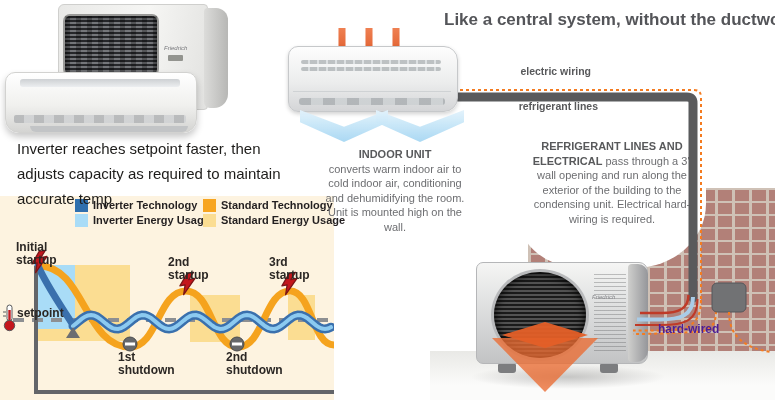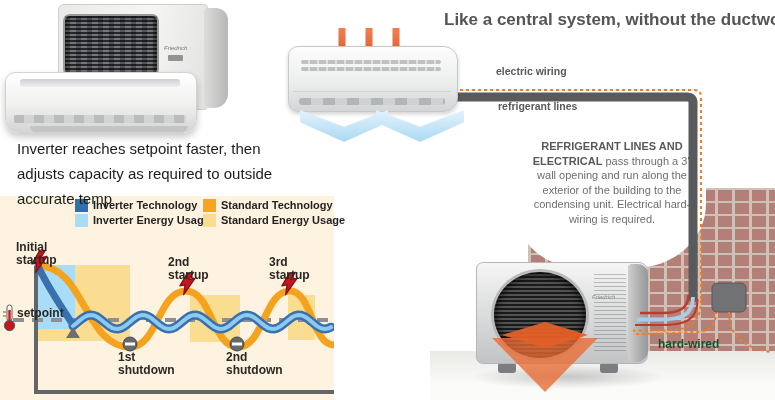--- a/index.html
+++ b/index.html
@@ -60,24 +60,24 @@
     border-radius:34px 34px 72px 64px / 28px 28px 64px 58px;}
   .ground{left:430px;top:351px;width:345px;height:49px;
     background:linear-gradient(180deg,#e9e9e6,#fbfbfa 70%);}
 
   .textblock{font-size:11px;line-height:14.5px;color:#6d6e71;text-align:center;}
   .textblock b{color:#58595b;}
   .indoor-text{left:322px;top:147px;width:146px;}
   .indoor-text b{display:block;}
   .refrigerant-text{left:532px;top:139px;width:160px;}
   .outdoor-text{left:330px;top:286px;width:180px;}
-  .wire-label{font-size:10.5px;font-weight:bold;color:#58595b;text-align:left;white-space:nowrap;}
+  .wire-label{font-size:10.5px;font-weight:bold;color:#58595b;text-align:right;white-space:nowrap;}
   .ew{left:496px;top:65px;width:95px;}
   .rl{left:498px;top:100px;width:100px;}
-  .hw{left:658px;top:337px;font-size:12px;font-weight:bold;color:#14532d;white-space:nowrap;}
+  .hw{left:658px;top:322px;font-size:12px;font-weight:bold;color:#4c1d95;white-space:nowrap;}
 
   
   .cond-shadow{left:462px;top:364px;width:212px;height:26px;
     background:radial-gradient(ellipse at center,rgba(0,0,0,.20),rgba(0,0,0,0) 65%);}
   .condenser{left:476px;top:260px;width:176px;height:116px;}
   .cond-body{position:absolute;left:0;top:2px;width:172px;height:102px;border-radius:7px 9px 9px 7px;
     background:linear-gradient(180deg,#f5f5f4,#d6d7d8 60%,#c2c3c4);border:1px solid #b5b6b8;}
   .cond-cap{position:absolute;left:152px;top:4px;width:20px;height:98px;border-radius:4px 10px 12px 4px;
     background:linear-gradient(90deg,#cfcfcd,#95969a);}
   .cond-fan{position:absolute;left:18px;top:12px;width:92px;height:86px;border-radius:50%;
@@ -193,21 +193,21 @@
     <div class="od-badge"></div>
     <div class="iu-photo">
       <div class="iu-photo-vent"></div>
       <div class="iu-photo-strip"></div>
       <div class="iu-photo-lip"></div>
     </div>
   </div>
 
   <div class="abs caption">
     <span>Inverter reaches setpoint faster, then</span>
-    <span>adjusts capacity as required to outside</span>
+    <span>adjusts capacity as required to maintain</span>
     <span>accurate temp</span>
   </div>
 
   <div class="abs brick"></div>
   <div class="abs blob"></div>
   <div class="abs ground"></div>
 
   <div class="abs textblock refrigerant-text">
     <b>REFRIGERANT LINES AND ELECTRICAL</b><span> pass through a 3" wall opening and run along the exterior of the building to the condensing unit. Electrical hard-wiring is required.</span>
   </div>
@@ -247,18 +247,21 @@
   <div class="abs warm-arrow wa3"></div>
   <div class="abs iu-unit">
     <div class="iu-slats s1"></div>
     <div class="iu-slats s2"></div>
     <div class="iu-line"></div>
     <div class="iu-vent"></div>
   </div>
   <div class="abs cold-arrow ca1"></div>
   <div class="abs cold-arrow ca2"></div>
 
+  <div class="abs textblock indoor-text">
+    <b>INDOOR UNIT</b><span>converts warm indoor air to cold indoor air, conditioning and dehumidifying the room. Unit is mounted high on the wall.</span>
+  </div>
 
   <div class="abs wire-label ew">electric wiring</div>
   <div class="abs wire-label rl">refrigerant lines</div>
 
   <div class="abs title">Like a central system, without the ductwork.</div>
 </div>
 
 </body></html>

